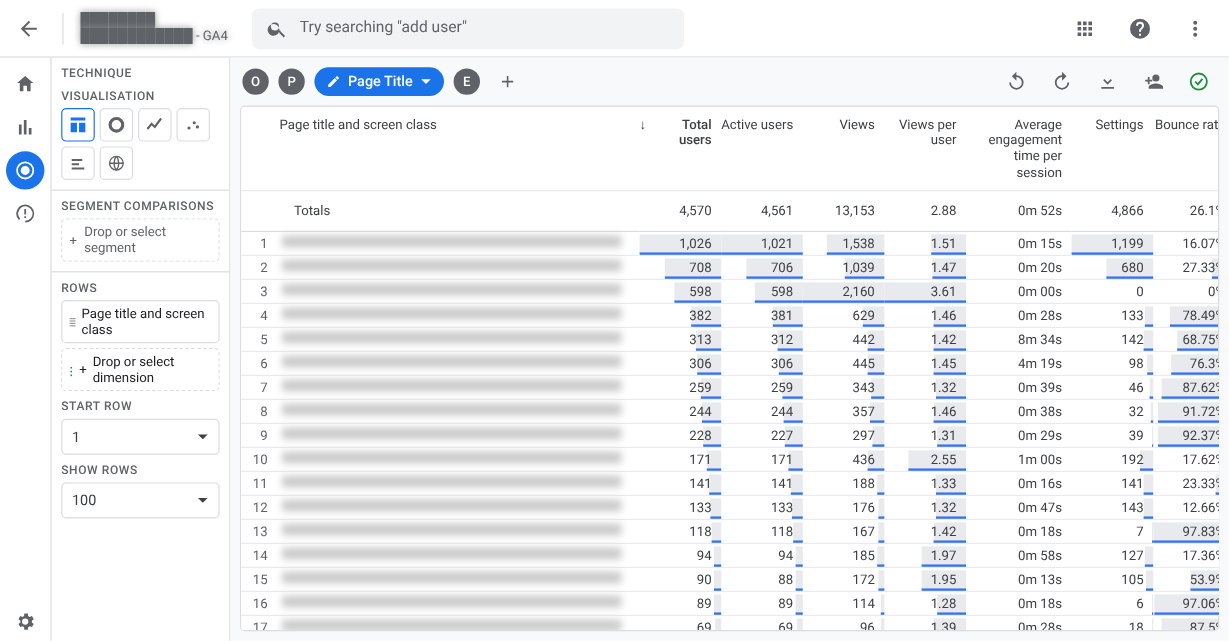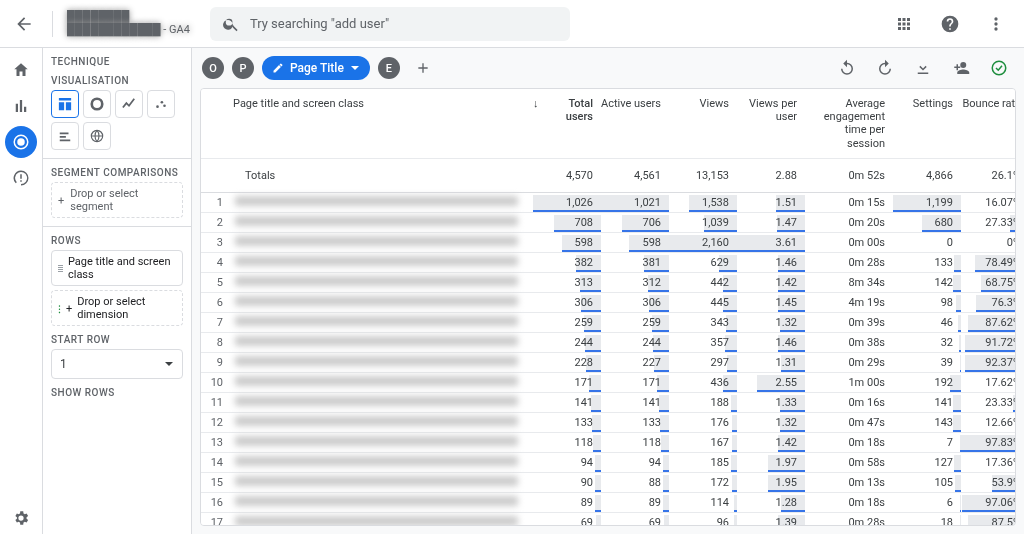--- a/index.html
+++ b/index.html
@@ -228,20 +228,26 @@
           <span>Drop or select dimension</span>
       </div>
       <div class="sec-label">START ROW</div>
       <div class="select">
           <span>1</span>
           <svg width="10" height="10" viewBox="0 0 10 10">
             <path fill="currentColor" d="M1 3l4 4 4-4z"></path>
           </svg>
         </div>
       <div class="sec-label">SHOW ROWS</div>
+      <div class="select">
+          <span>100</span>
+          <svg width="10" height="10" viewBox="0 0 10 10">
+            <path fill="currentColor" d="M1 3l4 4 4-4z"></path>
+          </svg>
+        </div>
 
     </div>
   </div>
 
   <div class="report">
     <div class="toolbar">
       <div class="circ">O</div>
       <div class="circ">P</div>
       <div class="pill blue">
         <svg width="12" height="12" viewBox="0 0 24 24">

